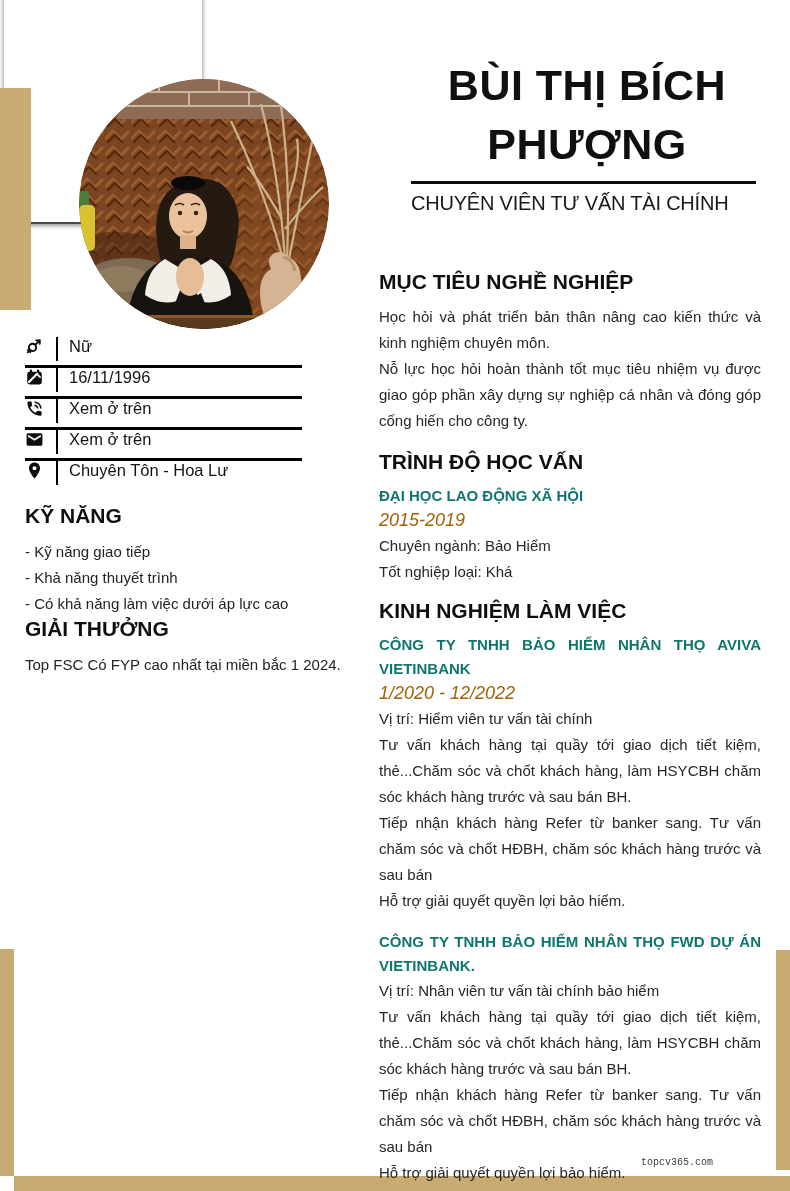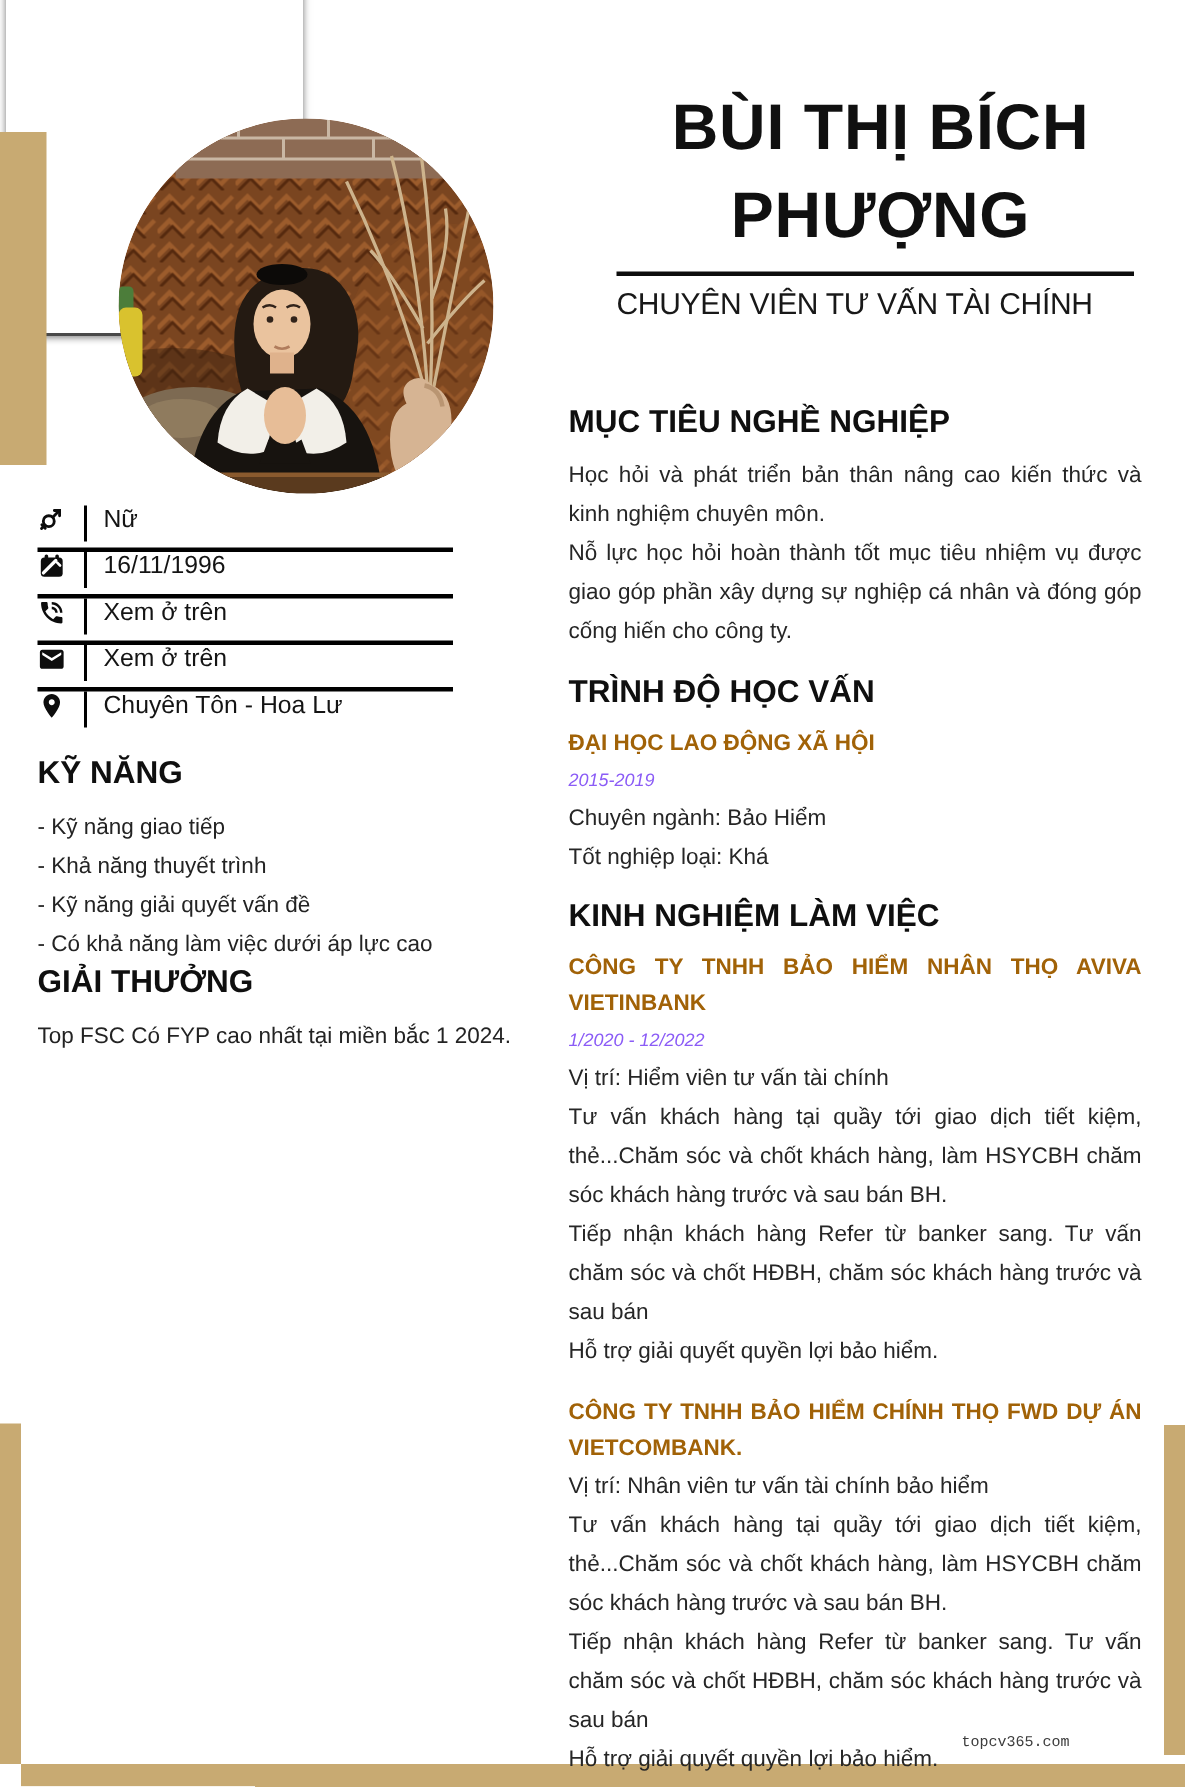--- a/index.html
+++ b/index.html
@@ -34,22 +34,22 @@
   
   .left-col{position:absolute;left:25px;top:504px;width:322px;z-index:5;}
   h2.sec{font-size:21px;line-height:24px;font-weight:700;color:#0f0f0f;margin:0 0 11px 0;letter-spacing:0;}
   .skill-item,.award-text{font-size:15px;line-height:26px;color:#232323;}
   .awards-head{margin-top:16px;}
 
   
   .right-col{position:absolute;left:379px;top:270px;width:382px;z-index:5;}
   .right-col h2.sec{margin:0 0 10px 0;font-size:21px;}
   .body-p{font-size:15px;line-height:26px;color:#262626;text-align:justify;margin:0;} .gap14{height:14px;} .gap16{height:16px;}
-  .sub-head{font-size:15px;line-height:24px;font-weight:700;color:#a16207;text-align:justify;}
-  .period{font-size:12px;line-height:25px;font-style:italic;color:#8b5cf6;}
+  .sub-head{font-size:15px;line-height:24px;font-weight:700;color:#0f766e;text-align:justify;}
+  .period{font-size:18px;line-height:25px;font-style:italic;color:#a16207;}
 
   
   .watermark{position:absolute;left:641px;top:1157px;font-family:"Liberation Mono","DejaVu Sans Mono",monospace;
     font-size:10px;color:#3c3c3c;letter-spacing:0;z-index:5;}
 </style>
 </head>
 <body>
 
 <div class="page">
 
@@ -187,21 +187,20 @@
       </span>
       <span class="vdiv"></span>
       <span class="cval">Chuyên Tôn - Hoa Lư</span>
     </div>
   </div>
 
   <div class="left-col">
     <h2 class="sec">KỸ NĂNG</h2>
     <div class="skill-item">- Kỹ năng giao tiếp</div>
     <div class="skill-item">- Khả năng thuyết trình</div>
-    <div class="skill-item">- Kỹ năng giải quyết vấn đề</div>
     <div class="skill-item">- Có khả năng làm việc dưới áp lực cao</div>
     <h2 class="sec awards-head">GIẢI THƯỞNG</h2>
     <div class="award-text">Top FSC Có FYP cao nhất tại miền bắc 1 2024.</div>
   </div>
 
   <div class="right-col">
     <h2 class="sec">MỤC TIÊU NGHỀ NGHIỆP</h2>
     <p class="body-p">Học hỏi và phát triển bản thân nâng cao kiến thức và kinh nghiệm chuyên môn.</p>
     <p class="body-p">Nỗ lực học hỏi hoàn thành tốt mục tiêu nhiệm vụ được giao góp phần xây dựng sự nghiệp cá nhân và đóng góp cống hiến cho công ty.</p>
 
@@ -219,21 +218,21 @@
       <div class="sub-head">CÔNG TY TNHH BẢO HIỂM NHÂN THỌ AVIVA VIETINBANK</div>
       <div class="period">1/2020 - 12/2022</div>
       <p class="body-p">Vị trí: Hiểm viên tư vấn tài chính</p>
       <p class="body-p">Tư vấn khách hàng tại quầy tới giao dịch tiết kiệm, thẻ...Chăm sóc và chốt khách hàng, làm HSYCBH chăm sóc khách hàng trước và sau bán BH.</p>
       <p class="body-p">Tiếp nhận khách hàng Refer từ banker sang. Tư vấn chăm sóc và chốt HĐBH, chăm sóc khách hàng trước và sau bán</p>
       <p class="body-p">Hỗ trợ giải quyết quyền lợi bảo hiểm.</p>
     </div>
 
     <div class="gap16"></div>
     <div>
-      <div class="sub-head">CÔNG TY TNHH BẢO HIỂM CHÍNH THỌ FWD DỰ ÁN VIETCOMBANK.</div>
+      <div class="sub-head">CÔNG TY TNHH BẢO HIỂM NHÂN THỌ FWD DỰ ÁN VIETINBANK.</div>
       <p class="body-p">Vị trí: Nhân viên tư vấn tài chính bảo hiểm</p>
       <p class="body-p">Tư vấn khách hàng tại quầy tới giao dịch tiết kiệm, thẻ...Chăm sóc và chốt khách hàng, làm HSYCBH chăm sóc khách hàng trước và sau bán BH.</p>
       <p class="body-p">Tiếp nhận khách hàng Refer từ banker sang. Tư vấn chăm sóc và chốt HĐBH, chăm sóc khách hàng trước và sau bán</p>
       <p class="body-p">Hỗ trợ giải quyết quyền lợi bảo hiểm.</p>
     </div>
   </div>
 
   <div class="watermark">topcv365.com</div>
 
 </div>

